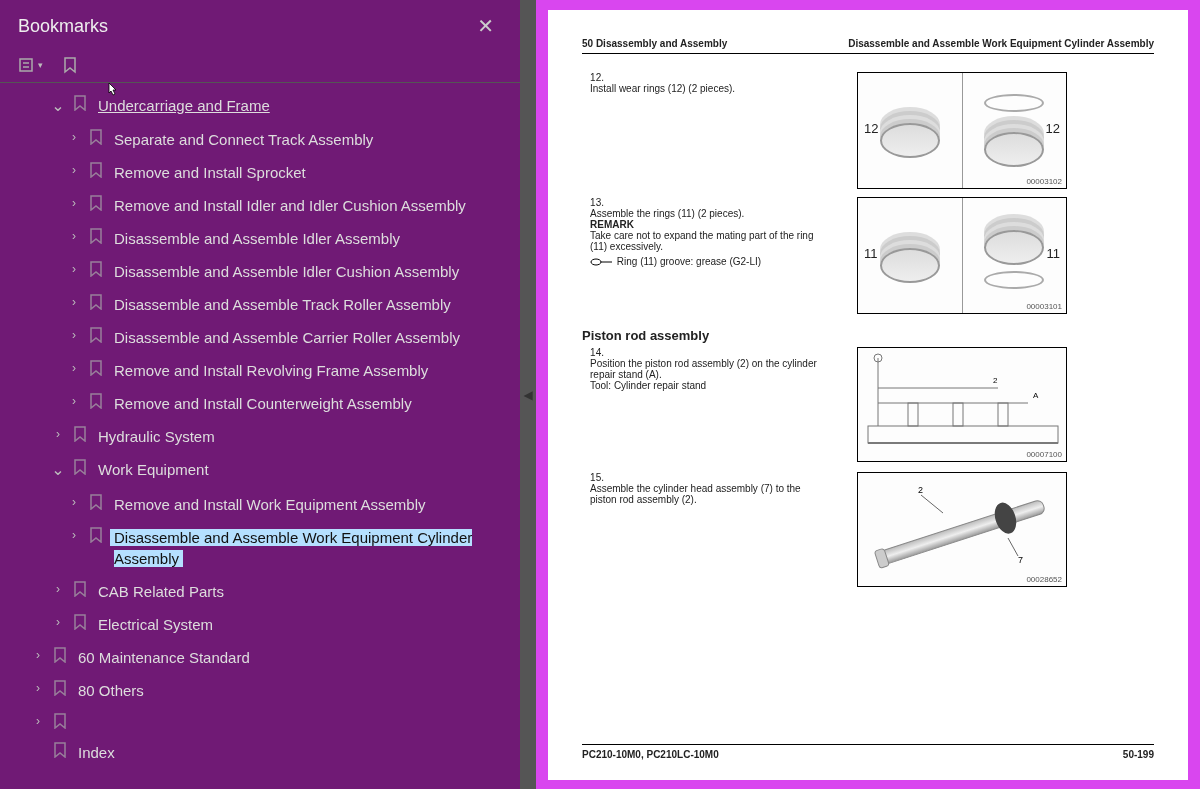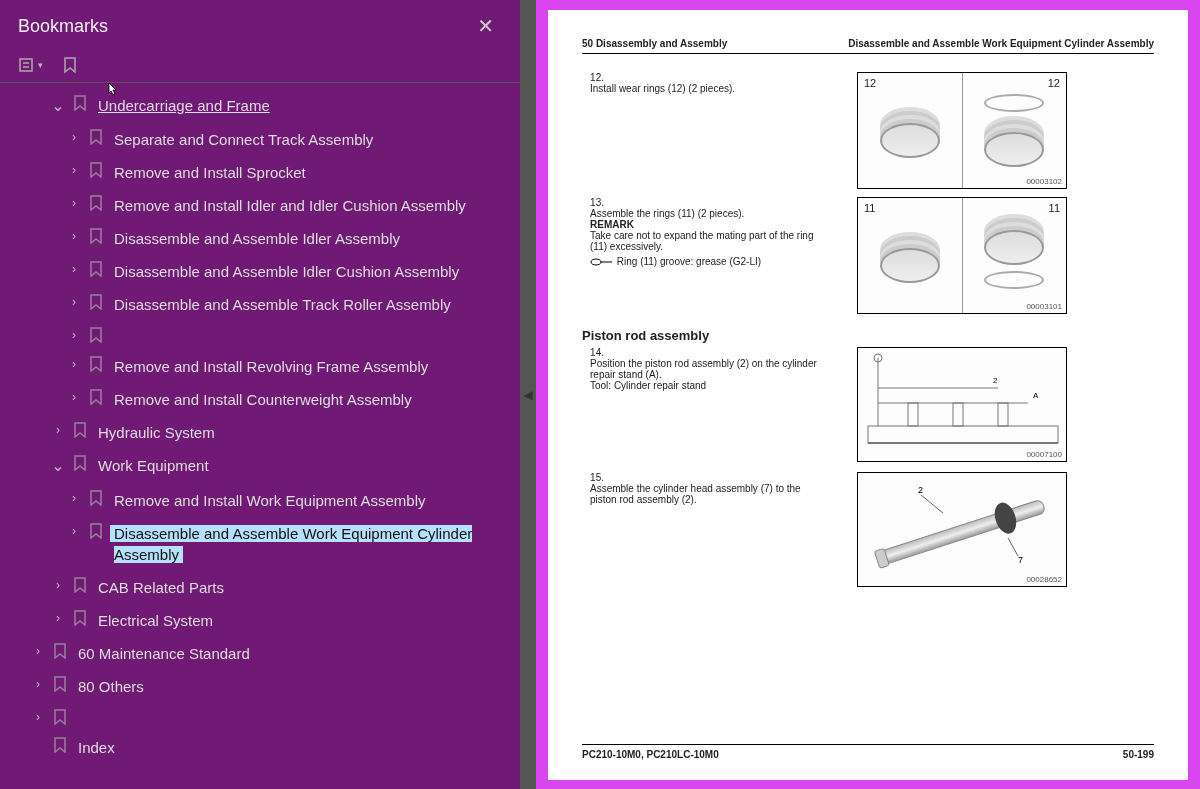--- a/index.html
+++ b/index.html
@@ -31,21 +31,21 @@
 .step { display: flex; margin-bottom: 8px; }
 .step-text { width: 275px; padding-right: 10px; }
 .step-num { display: inline-block; width: 22px; text-align: right; margin-right: 6px; vertical-align: top; }
 .step-body { display: inline-block; width: 240px; vertical-align: top; padding-left: 8px; }
 .step-fig { width: 210px; height: auto; border: 1.5px solid #000; background: #fdfdfd; position: relative; }
 .fig-split { display: flex; height: 115px; }
 .fig-half { flex: 1; position: relative; display: flex; align-items: center; justify-content: center; }
 .fig-half:first-child { border-right: 1px solid #999; }
 .ring-stack { width: 60px; height: 35px; border-radius: 50%; border: 2px solid #999; background: linear-gradient(#ddd,#eee); box-shadow: 0 -4px 0 #ccc, 0 -8px 0 #ddd, 0 -12px 0 #ccc, 0 -16px 0 #ddd; margin-top: 20px; }
 .ring-flat { width: 60px; height: 18px; border-radius: 50%; border: 2px solid #aaa; }
-.fig-label { position: absolute; font-size: 11px; }
+.fig-label { position: absolute; font-size: 13px; margin-top: 44px; }
 .fig-code { position: absolute; bottom: 2px; right: 4px; font-size: 8px; color: #555; }
 .remark { font-weight: bold; margin-top: 4px; }
 .sub-heading { font-weight: bold; font-size: 13px; margin: 14px 0 4px 0; }
 .fig-wide { width: 210px; height: 115px; border: 1.5px solid #000; position: relative; background: #fdfdfd; }
 .pg-footer { position: absolute; bottom: 20px; left: 34px; right: 34px; display: flex; justify-content: space-between; border-top: 1.5px solid #000; padding-top: 4px; font-weight: bold; font-size: 10px; }
 svg.bm { stroke: #aaa; fill: none; stroke-width: 1.5; }
 .und { text-decoration: underline; }
 </style>
 </head>
 <body>
@@ -123,20 +123,21 @@
         <span class="bookmark-ico"><svg width="16" height="16" class="bm">
             <path d="M3 1 L13 1 L13 15 L8 11 L3 15 Z"></path>
           </svg></span>
         <span class="label">Disassemble and Assemble Track Roller Assembly</span>
       </div>
       <div class="tree-item indent-2">
         <span class="chevron">›</span>
         <span class="bookmark-ico"><svg width="16" height="16" class="bm">
             <path d="M3 1 L13 1 L13 15 L8 11 L3 15 Z"></path>
           </svg></span>
+        <span class="label">Disassemble and Assemble Carrier Roller Assembly</span>
       </div>
       <div class="tree-item indent-2">
         <span class="chevron">›</span>
         <span class="bookmark-ico"><svg width="16" height="16" class="bm">
             <path d="M3 1 L13 1 L13 15 L8 11 L3 15 Z"></path>
           </svg></span>
         <span class="label">Remove and Install Revolving Frame Assembly</span>
       </div>
       <div class="tree-item indent-2">
         <span class="chevron">›</span>

